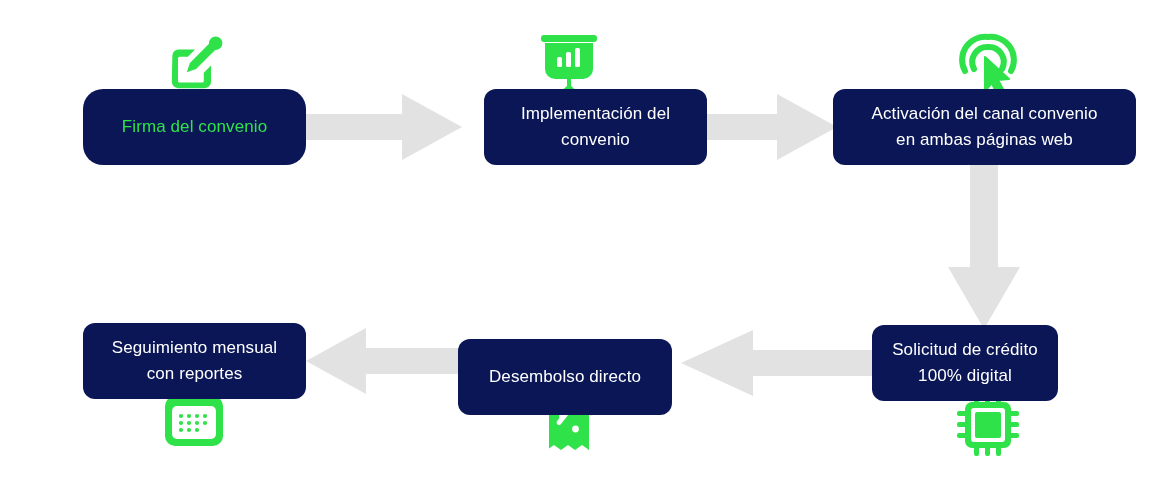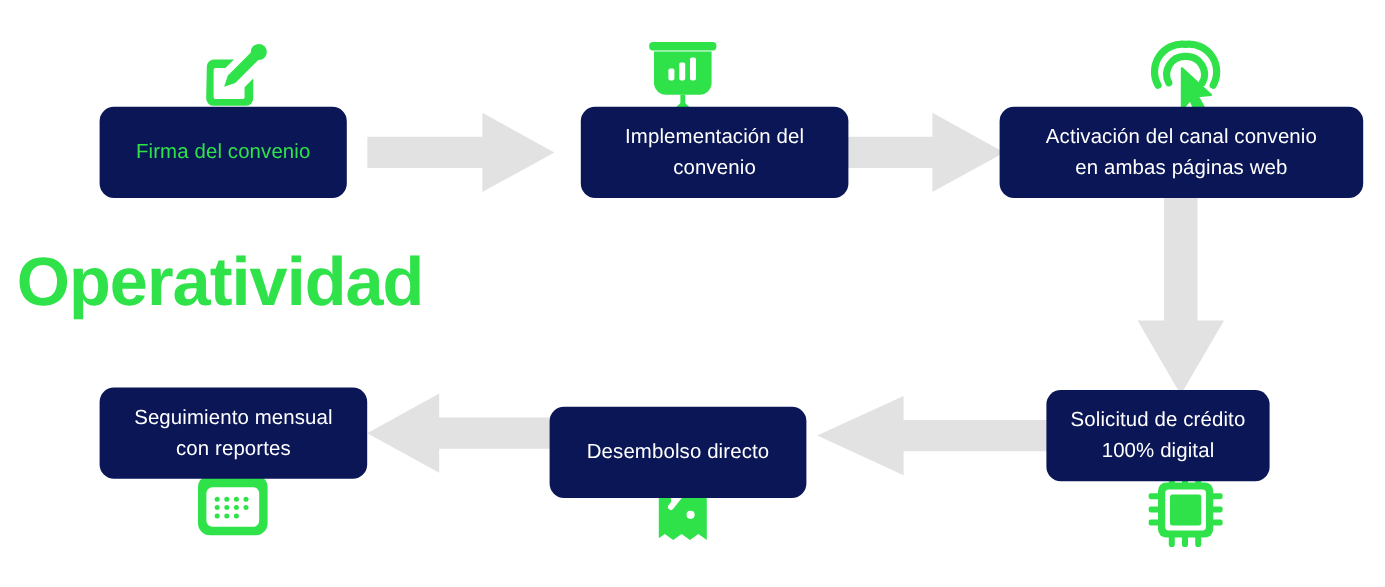--- a/index.html
+++ b/index.html
@@ -39,21 +39,21 @@
     line-height: 26px;
     letter-spacing: 0.1px;
     padding: 0 12px;
     font-weight: 400;
   }
   .node.accent .label {
     color: #2fe24a;
   }
 
   
-  #node-firma        { left: 83px;  top: 89px;  width: 206px; height: 76px; }
+  #node-firma        { left: 83px;  top: 89px;  width: 223px; height: 76px; border-radius: 20px; }
   #node-implement    { left: 458px; top: 89px;  width: 223px; height: 76px; margin-left: 26px; }
   #node-activacion   { left: 833px; top: 89px;  width: 303px; height: 76px; }
   #node-solicitud    { left: 872px; top: 325px; width: 186px; height: 76px; }
   #node-desembolso   { left: 458px; top: 325px; width: 214px; height: 76px; margin-top: 14px; }
   #node-seguimiento  { left: 83px;  top: 323px; width: 223px; height: 76px; text-align: center; }
 
   
   .icon {
     position: absolute;
     z-index: 3;
@@ -217,15 +217,14 @@
     </div>
   </div>
 
   <div class="node" id="node-seguimiento">
     <div class="label">
       <span>Seguimiento mensual</span><br>
       <span>con reportes</span>
     </div>
   </div>
 
-  <div id="section-title">Operatividad</div>
 
 </div>
 
 </body></html>

